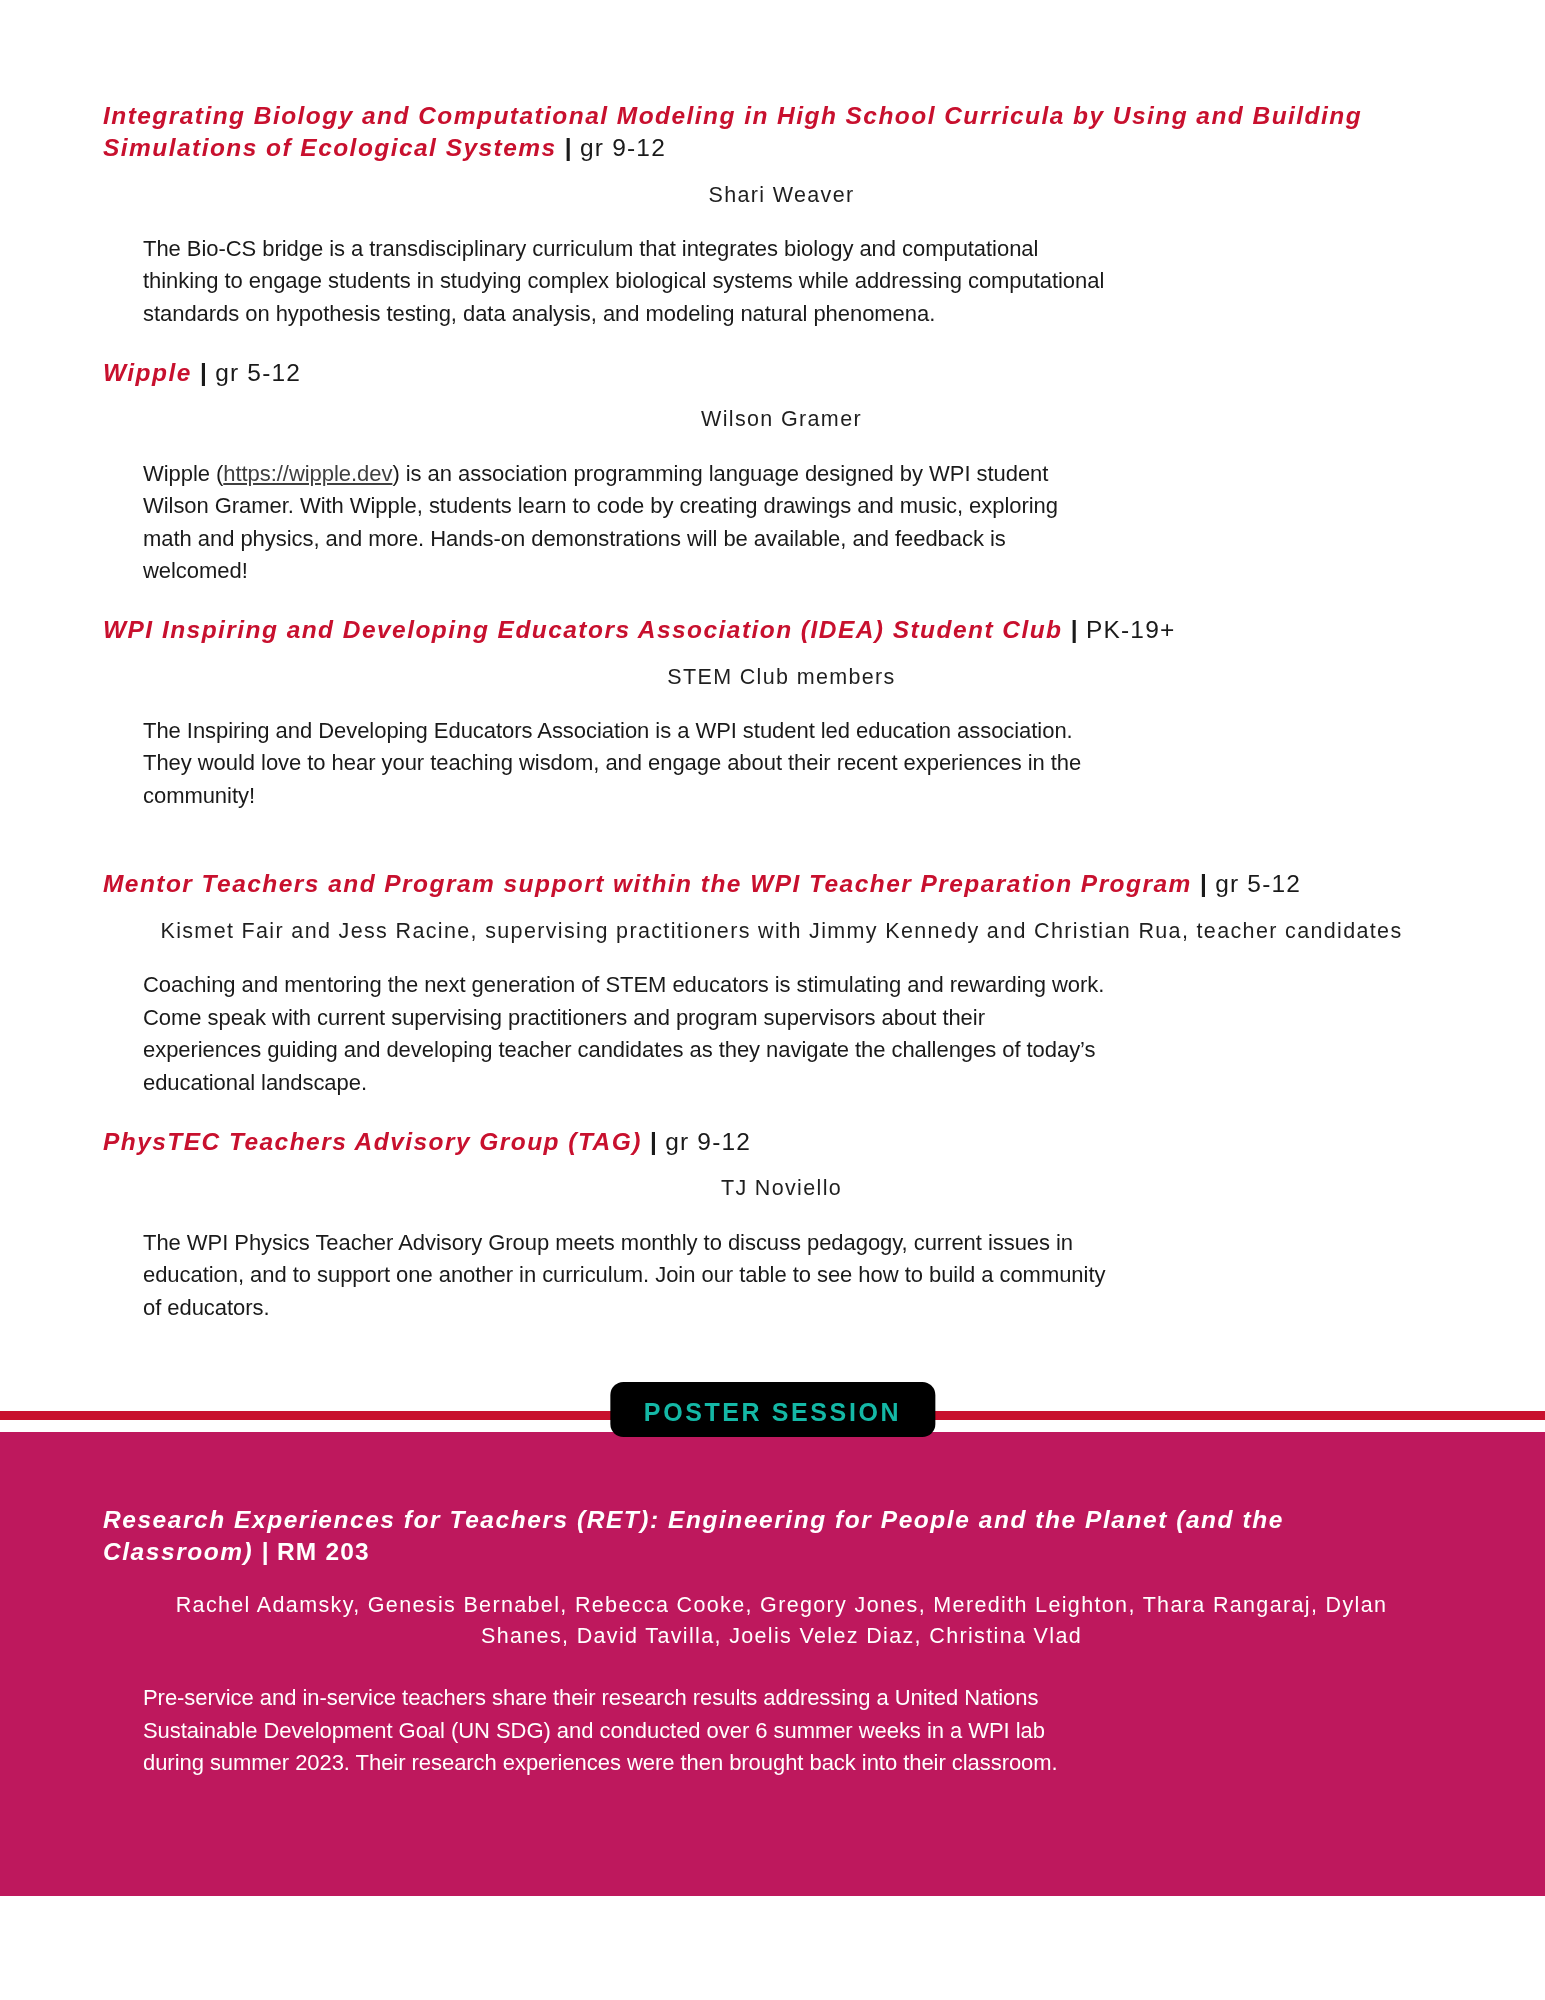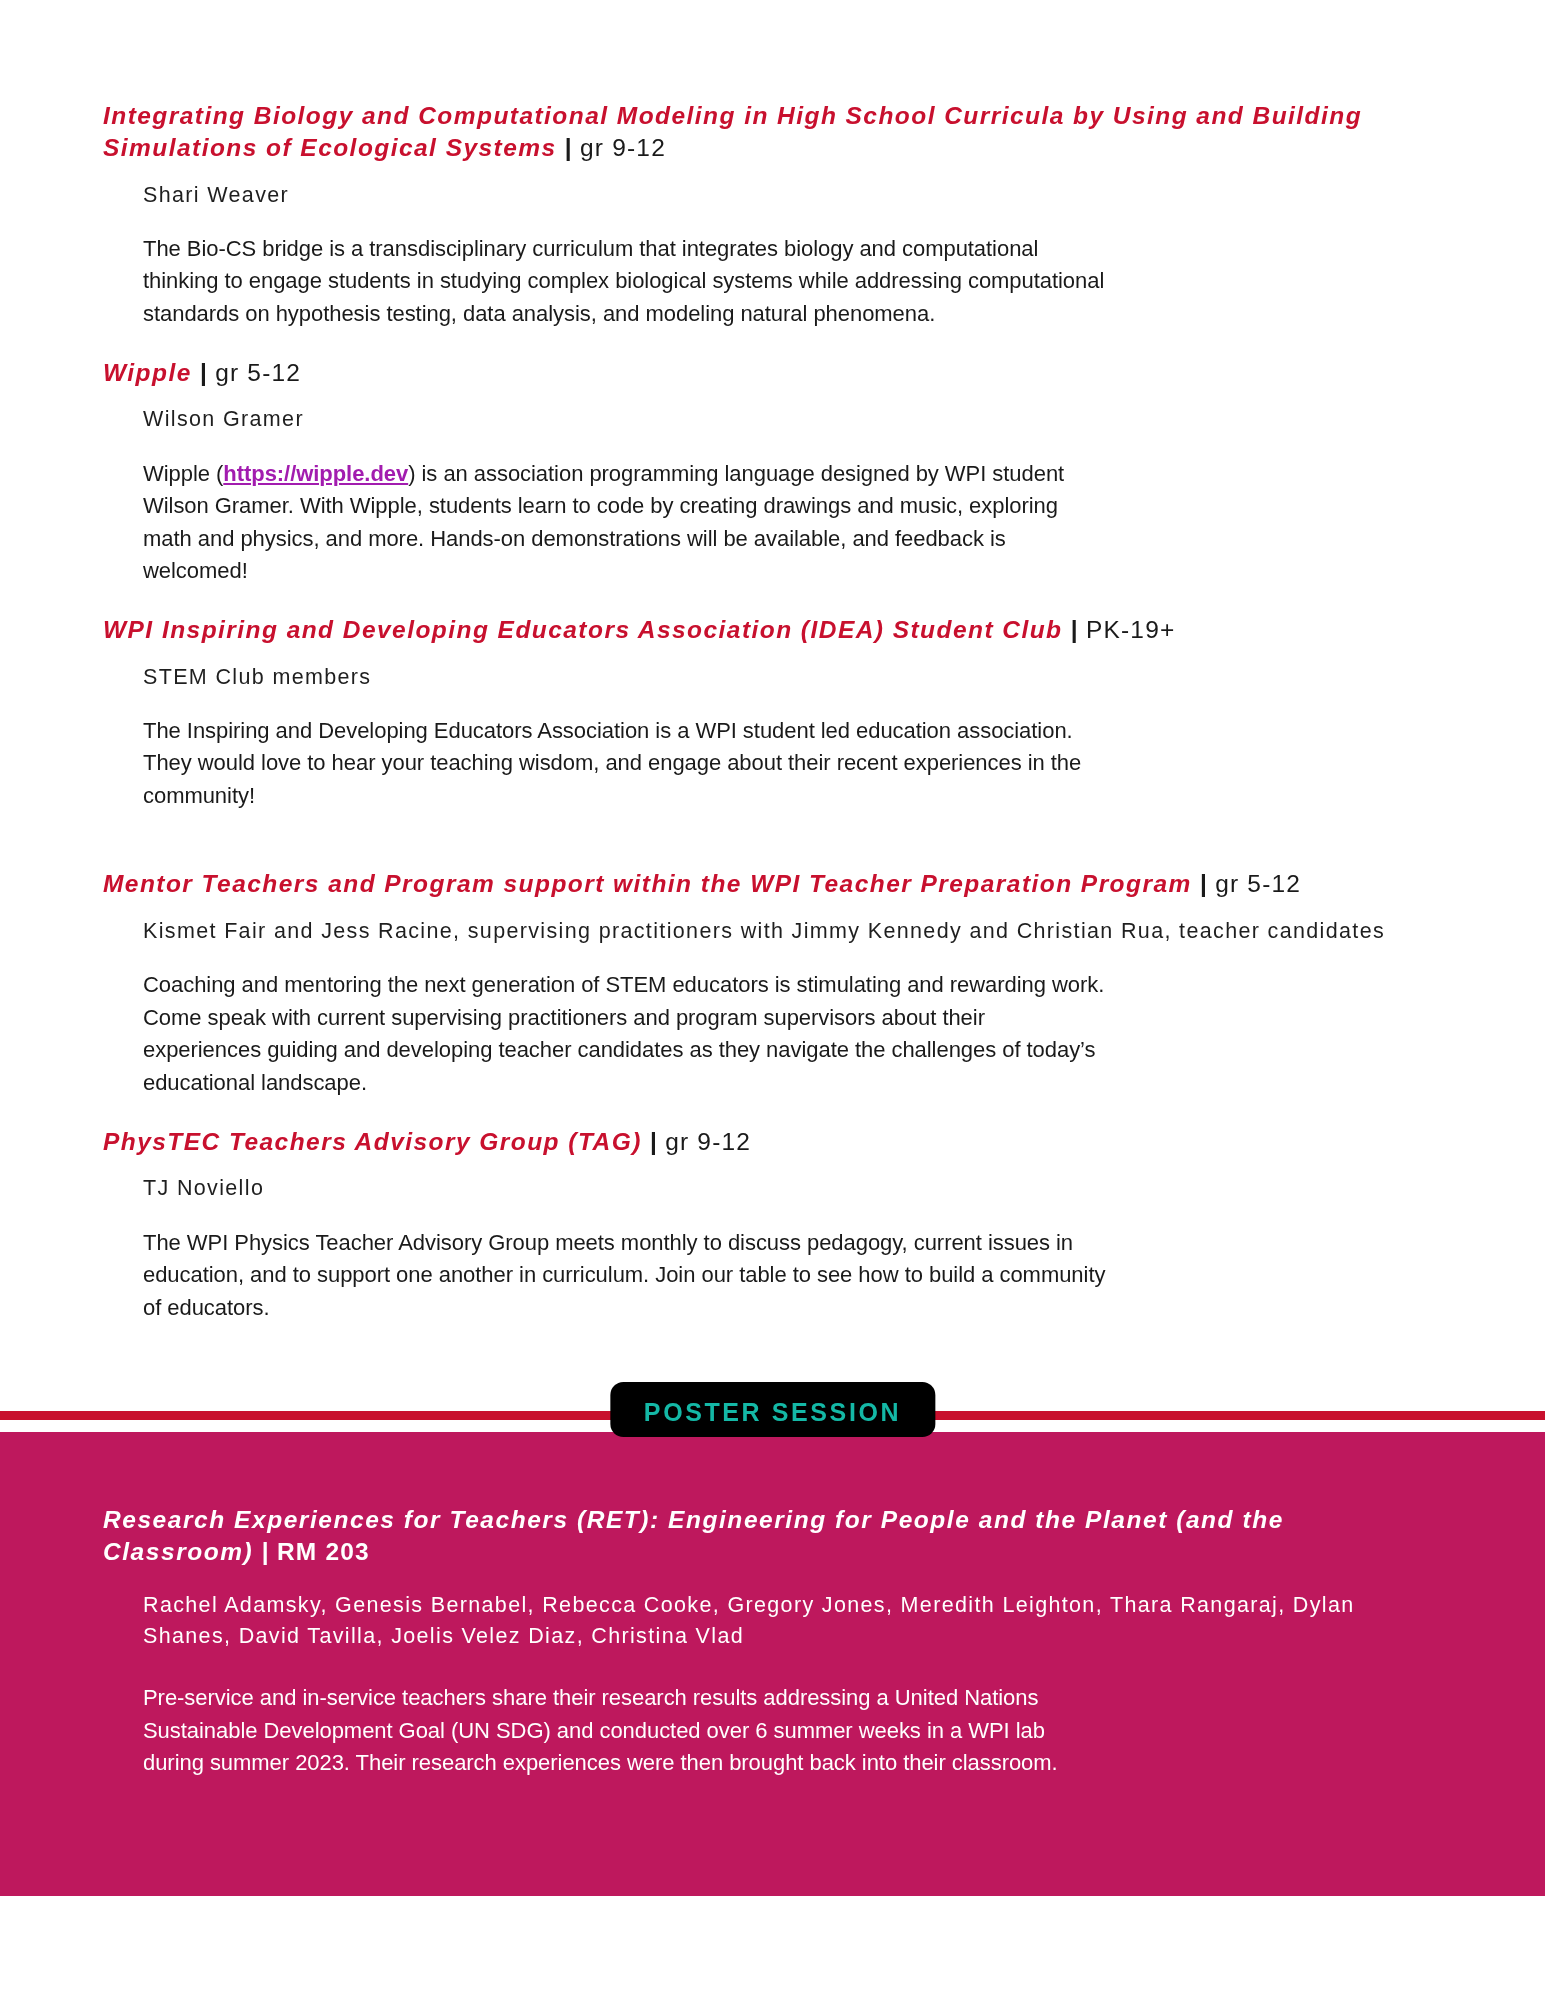--- a/index.html
+++ b/index.html
@@ -58,36 +58,36 @@
   }
 
   .entry-authors {
     font-size: 21.5px;
     color: #1f1f1f;
     letter-spacing: 1.35px;
     line-height: 1.45;
     margin: 0 0 22px 0;
     padding-left: 40px;
     font-weight: 400;
+    text-align: center;
   }
 
   .entry-desc {
     font-size: 22px;
     color: #1a1a1a;
     line-height: 1.48;
     margin: 0 0 26px 0;
     padding-left: 40px;
     letter-spacing: -0.05px;
     max-width: 965px;
   }
   .entry-desc a,
   .entry-desc .link {
-    color: #a21caf;
+    color: #404040;
     text-decoration: underline;
-    font-weight: bold;
   }
 
   .spacer-lg { height: 30px; }
 
   
   .banner-wrap {
     position: relative;
     margin-top: 46px;
     height: 62px;
   }

